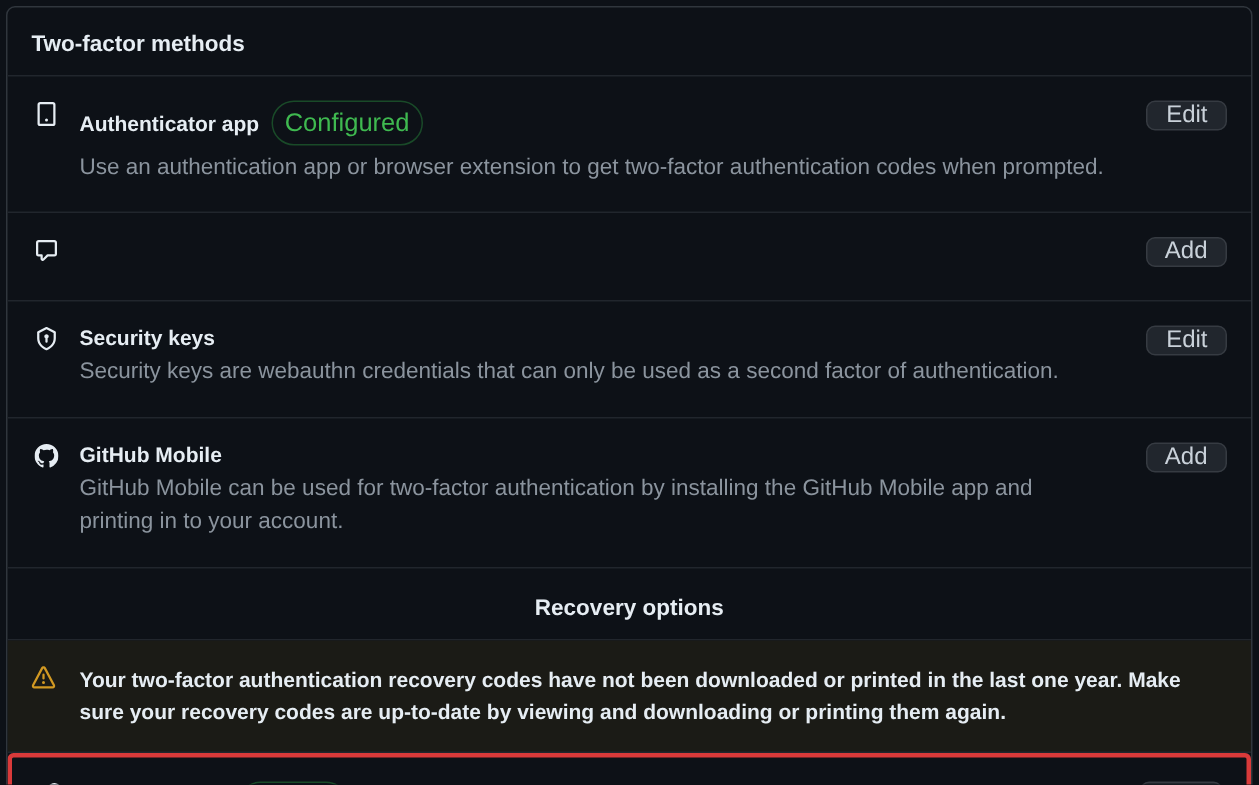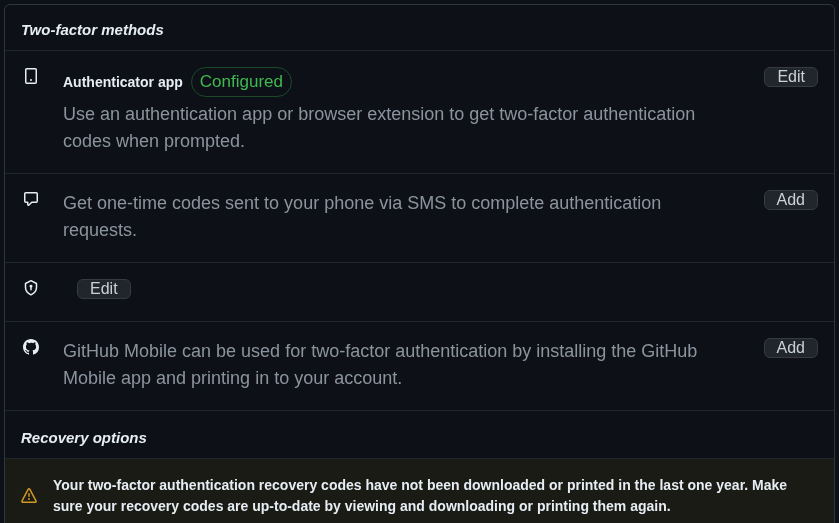--- a/index.html
+++ b/index.html
@@ -18,56 +18,56 @@
     margin: 4px;
     background: #0d1117;
     overflow: hidden;
   }
   .section-header {
     padding: 16px 16px 12px 16px;
     font-size: 15px;
     font-weight: 600;
     color: #e6edf3;
     border-bottom: 1px solid #21262d;
-    font-style: italic;
   }
   .section-header.rec {
     padding-top: 18px;
+    text-align: center;
   }
   .row {
     display: flex;
     align-items: flex-start;
     padding: 16px 16px 18px 16px;
     border-bottom: 1px solid #21262d;
     position: relative;
   }
   .row:last-child { border-bottom: none; }
   .row-icon {
     width: 20px;
     height: 24px;
     flex: 0 0 20px;
     margin-right: 12px;
     display: flex;
     align-items: flex-start;
     justify-content: center;
     color: #e6edf3;
     padding-top: 1px;
   }
-  .row-body { flex: 1 1 auto; min-width: 0; margin-left: 10px; }
+  .row-body { flex: 1 1 auto; min-width: 0; }
   .row-title {
     font-weight: 600;
     font-size: 14px;
     color: #e6edf3;
     display: flex;
     align-items: center;
     gap: 8px;
     margin-bottom: 4px;
   }
   .row-desc {
-    font-size: 18px;
+    font-size: 15px;
     color: #8b949e;
     line-height: 1.5;
   }
   .badge {
     display: inline-flex;
     align-items: center;
     border: 1px solid rgba(46,160,67,0.4);
     color: #3fb950;
     font-size: 17px;
     font-weight: 500;
@@ -83,21 +83,21 @@
     color: #c9d1d9;
     font-size: 16px;
     font-weight: 500;
     padding: 0 12px;
     border-radius: 6px;
     cursor: pointer;
     align-self: flex-start;
   }
   .warning-row {
     display: flex;
-    align-items: center;
+    align-items: flex-start;
     padding: 16px 16px;
     background: #1b1b16;
     border-bottom: 1px solid #21262d;
   }
   .warning-icon {
     width: 20px;
     flex: 0 0 20px;
     margin-right: 12px;
     color: #d29922;
     padding-top: 1px;
@@ -138,41 +138,49 @@
     <button class="action-btn">Edit</button>
   </div>
 
   <div class="row">
     <div class="row-icon">
       <svg viewBox="0 0 16 16" width="16" height="16" fill="currentColor">
           <path d="M1 2.75C1 1.784 1.784 1 2.75 1h10.5c.966 0 1.75.784 1.75 1.75v7.5A1.75 1.75 0 0 1 13.25 12H9.06l-2.573 2.573A1.458 1.458 0 0 1 4 13.543V12H2.75A1.75 1.75 0 0 1 1 10.25Zm1.75-.25a.25.25 0 0 0-.25.25v7.5c0 .138.112.25.25.25h2a.75.75 0 0 1 .75.75v2.19l2.72-2.72a.749.749 0 0 1 .53-.22h4.5a.25.25 0 0 0 .25-.25v-7.5a.25.25 0 0 0-.25-.25Z"></path>
         </svg>
     </div>
     <div class="row-body">
-      <div class="row-desc">Get one-time codes sent to your phone via SMS to complete authentication requests.</div>
     </div>
     <button class="action-btn">Add</button>
   </div>
 
   <div class="row">
     <div class="row-icon">
       <svg viewBox="0 0 16 16" width="16" height="16" fill="currentColor">
           <path d="M8 0a.75.75 0 0 1 .32.073l5.5 2.75A.75.75 0 0 1 14.25 3.5v4.01c0 3.57-2.27 6.25-5.94 7.96a.75.75 0 0 1-.62 0C4.02 13.76 1.75 11.08 1.75 7.51V3.5a.75.75 0 0 1 .43-.677l5.5-2.75A.75.75 0 0 1 8 0Zm0 1.571L3.25 3.94v3.57c0 2.87 1.73 5.07 4.75 6.55 3.02-1.48 4.75-3.68 4.75-6.55V3.94Zm0 3.18a1.5 1.5 0 0 1 .75 2.8V9.75a.75.75 0 0 1-1.5 0V7.55A1.5 1.5 0 0 1 8 4.75Z"></path>
         </svg>
     </div>
+    <div class="row-body">
+      <div class="row-title">
+        <span>Security keys</span>
+      </div>
+      <div class="row-desc">Security keys are webauthn credentials that can only be used as a second factor of authentication.</div>
+    </div>
     <button class="action-btn">Edit</button>
   </div>
 
   <div class="row">
     <div class="row-icon">
       <svg viewBox="0 0 16 16" width="16" height="16" fill="currentColor">
           <path d="M8 0C3.58 0 0 3.58 0 8c0 3.54 2.29 6.53 5.47 7.59.4.07.55-.17.55-.38 0-.19-.01-.82-.01-1.49-2.01.37-2.53-.49-2.69-.94-.09-.23-.48-.94-.82-1.13-.28-.15-.68-.52-.01-.53.63-.01 1.08.58 1.23.82.72 1.21 1.87.87 2.33.66.07-.52.28-.87.51-1.07-1.78-.2-3.64-.89-3.64-3.95 0-.87.31-1.59.82-2.15-.08-.2-.36-1.02.08-2.12 0 0 .67-.21 2.2.82a7.5 7.5 0 0 1 2-.27c.68 0 1.36.09 2 .27 1.53-1.04 2.2-.82 2.2-.82.44 1.1.16 1.92.08 2.12.51.56.82 1.27.82 2.15 0 3.07-1.87 3.75-3.65 3.95.29.25.54.73.54 1.48 0 1.07-.01 1.93-.01 2.2 0 .21.15.46.55.38A8.01 8.01 0 0 0 16 8c0-4.42-3.58-8-8-8Z"></path>
         </svg>
     </div>
     <div class="row-body">
+      <div class="row-title">
+        <span>GitHub Mobile</span>
+      </div>
       <div class="row-desc">GitHub Mobile can be used for two-factor authentication by installing the GitHub Mobile app and printing in to your account.</div>
     </div>
     <button class="action-btn">Add</button>
   </div>
 
   <div class="section-header rec">Recovery options</div>
 
   <div class="warning-row">
     <div class="warning-icon">
       <svg viewBox="0 0 16 16" width="16" height="16" fill="currentColor">

